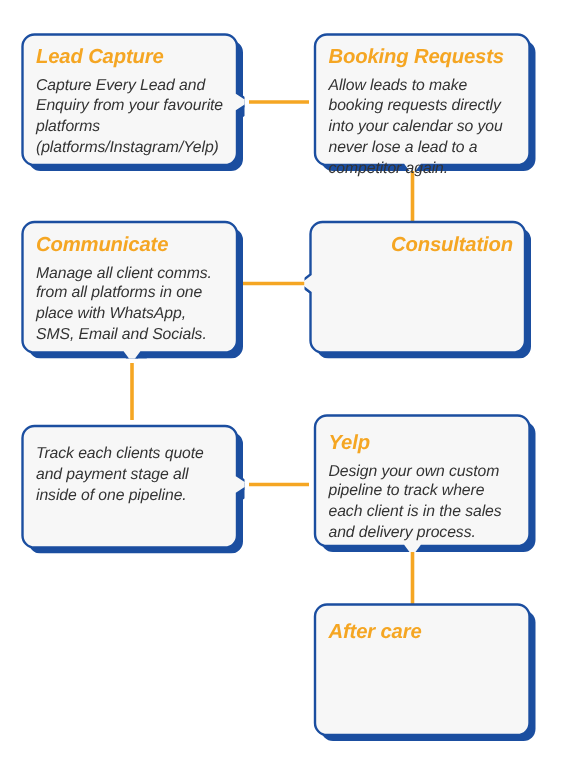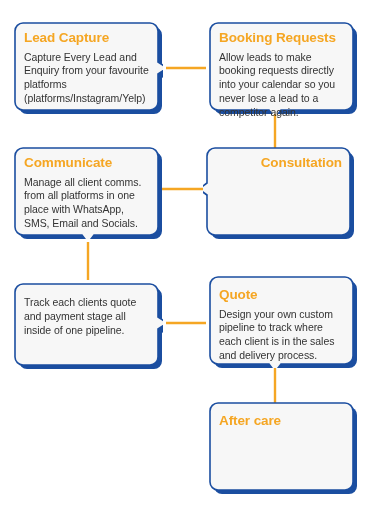--- a/index.html
+++ b/index.html
@@ -10,20 +10,21 @@
     width: 375px;
     height: 515px;
     background: #ffffff;
     font-family: "Liberation Sans", sans-serif;
     overflow: hidden;
   }
   #stage {
     position: relative;
     width: 375px;
     height: 447px;
+    font-style: italic;
   }
   .connectors {
     position: absolute;
     left: 0;
     top: 0;
     width: 375px;
     height: 515px;
     z-index: 1;
     pointer-events: none;
   }
@@ -128,21 +129,21 @@
       <p class="card-text">Track each clients quote and payment stage all inside of one pipeline.</p>
     </div>
   </div>
 
   <div class="card" style="left:206px; top:273px; width:152px; height:95px;">
     <svg class="card-shape" viewBox="0 0 152 95" width="152" height="95" preserveAspectRatio="none">
       <path d="M12 4 H139 a8 8 0 0 1 8 8 V83 a8 8 0 0 1 -8 8 H75 L69 99 L63 91 H12 a8 8 0 0 1 -8 -8 V12 a8 8 0 0 1 8 -8 Z" fill="#1B4EA0" transform="translate(4,4)"></path>
       <path d="M12 4 H139 a8 8 0 0 1 8 8 V83 a8 8 0 0 1 -8 8 H75 L69 99 L63 91 H12 a8 8 0 0 1 -8 -8 V12 a8 8 0 0 1 8 -8 Z" fill="#F7F7F7" stroke="#1B4EA0" stroke-width="1.6"></path>
     </svg>
     <div class="card-body" style="padding-top:14px;">
-      <p class="card-title">Quote</p>
+      <p class="card-title">Yelp</p>
       <p class="card-text">Design your own custom pipeline to track where each client is in the sales and delivery process.</p>
     </div>
   </div>
 
   <div class="card" style="left:206px; top:399px; width:152px; height:95px;">
     <svg class="card-shape" viewBox="0 0 152 95" width="152" height="95" preserveAspectRatio="none">
       <path d="M12 4 H139 a8 8 0 0 1 8 8 V83 a8 8 0 0 1 -8 8 H12 a8 8 0 0 1 -8 -8 V12 a8 8 0 0 1 8 -8 Z" fill="#1B4EA0" transform="translate(4,4)"></path>
       <path d="M12 4 H139 a8 8 0 0 1 8 8 V83 a8 8 0 0 1 -8 8 H12 a8 8 0 0 1 -8 -8 V12 a8 8 0 0 1 8 -8 Z" fill="#F7F7F7" stroke="#1B4EA0" stroke-width="1.6"></path>
     </svg>
     <div class="card-body" style="padding-top:14px;">

